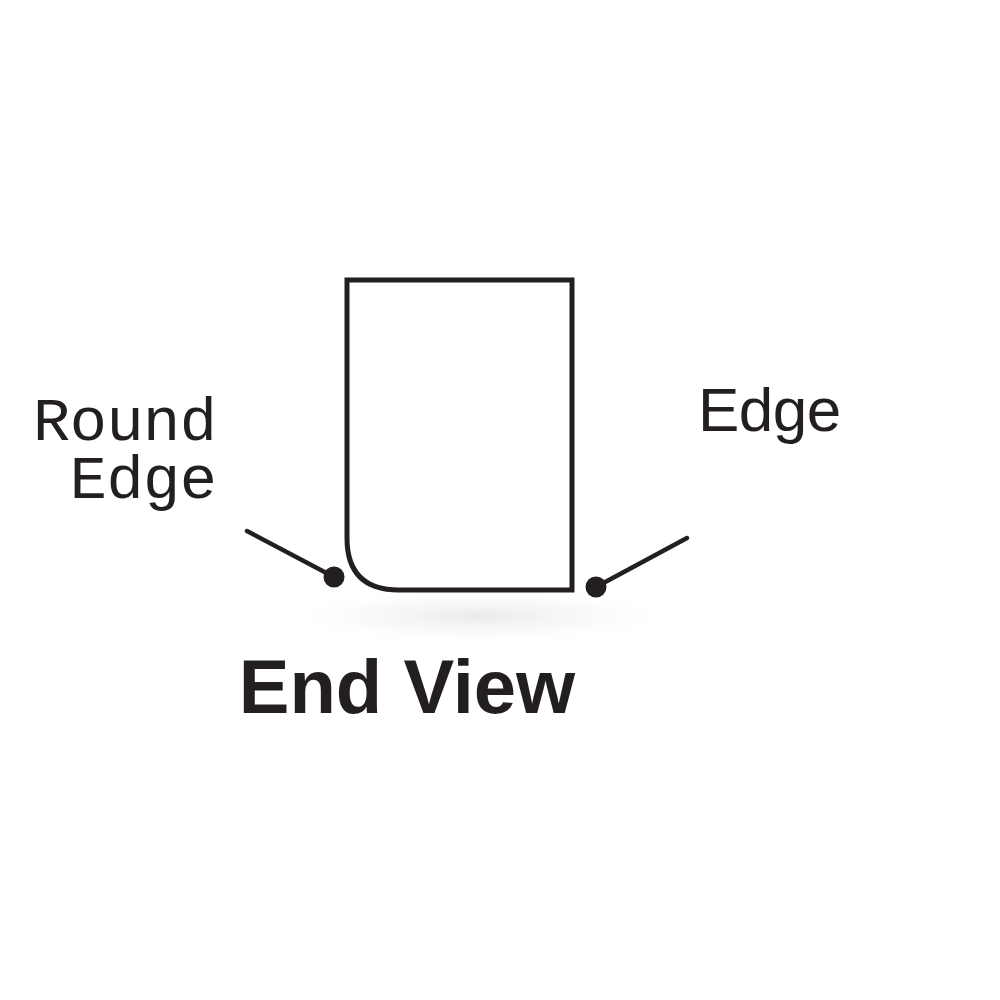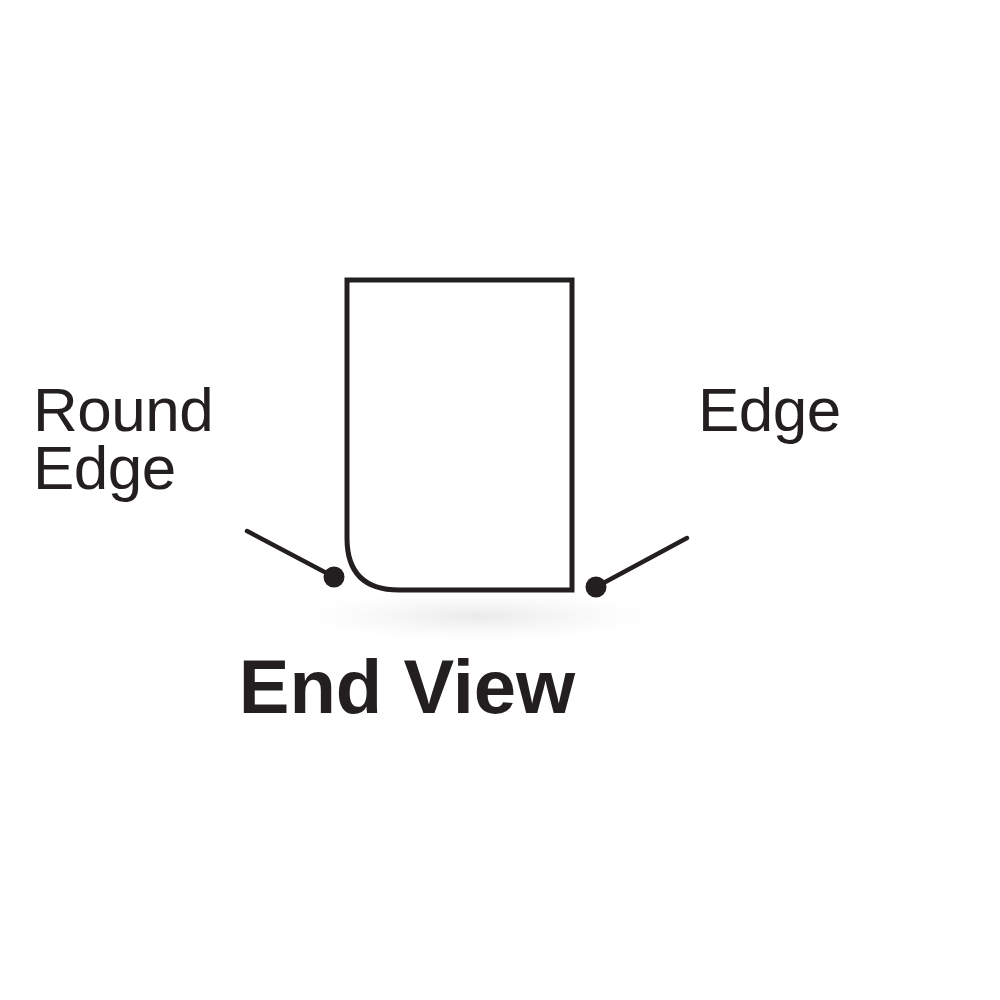--- a/index.html
+++ b/index.html
@@ -34,22 +34,23 @@
     font-family: "Liberation Sans", sans-serif;
     font-weight: 400;
     font-size: 62px;
     line-height: 58px;
     letter-spacing: -0.5px;
     color: #231f20;
     white-space: nowrap;
   }
   #label-round-edge {
     left: 33px;
-    top: 381px;
-    text-align: left;
+    top: 395px;
+    text-align: right;
+    font-family: Liberation Mono, monospace;
   }
   #label-square-edge {
     left: 698px;
     top: 381px;
     text-align: left;
   }
   .callout-line2 {
     display: block;
   }
   #caption-end-view {

